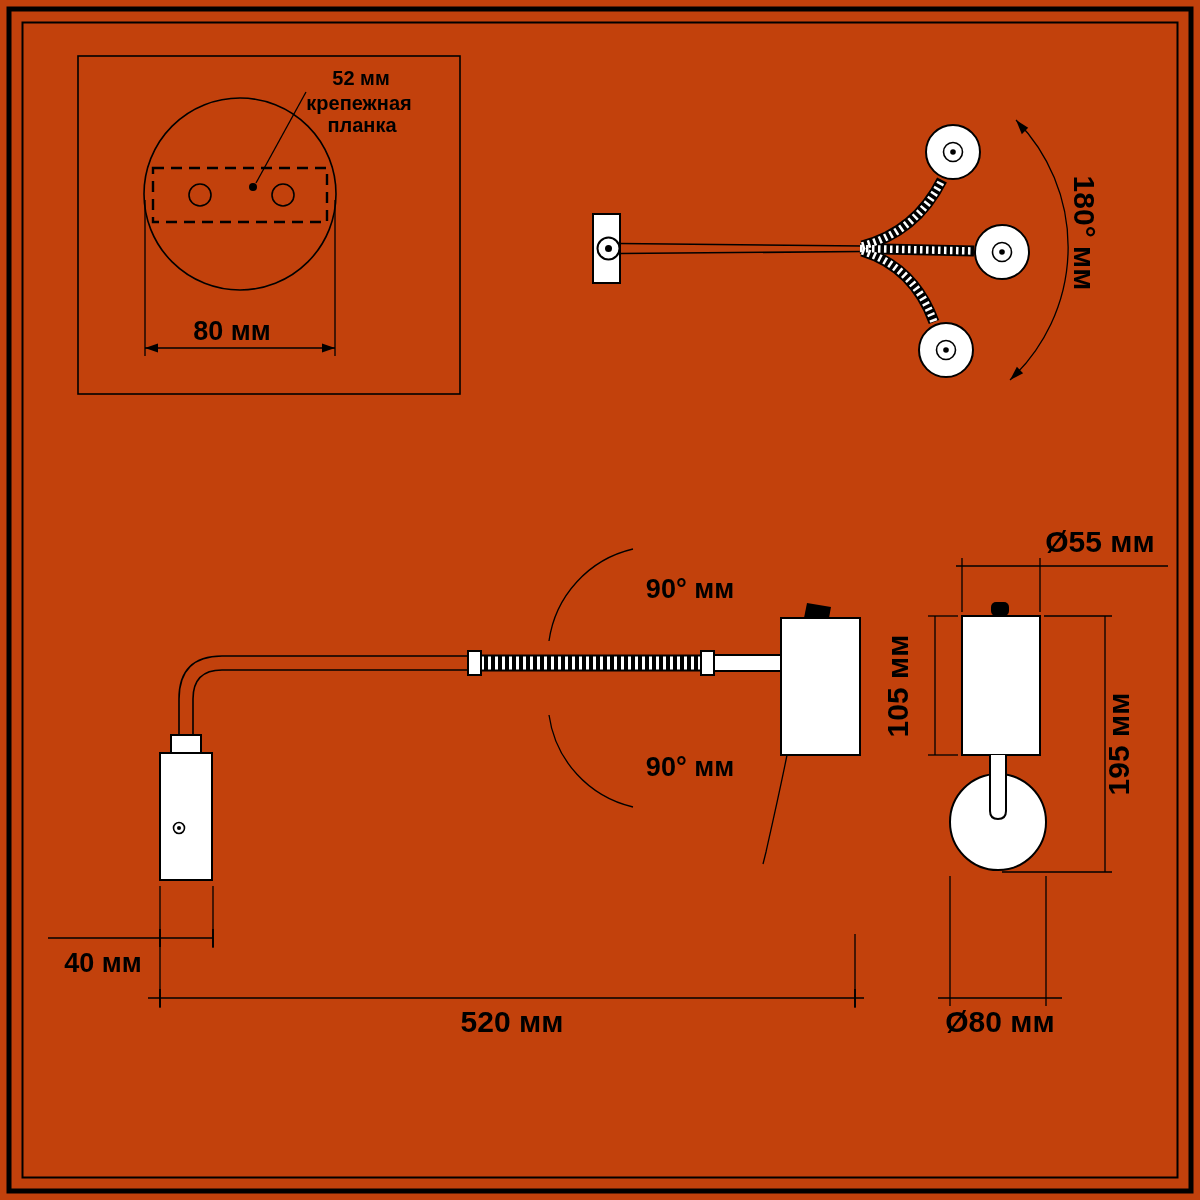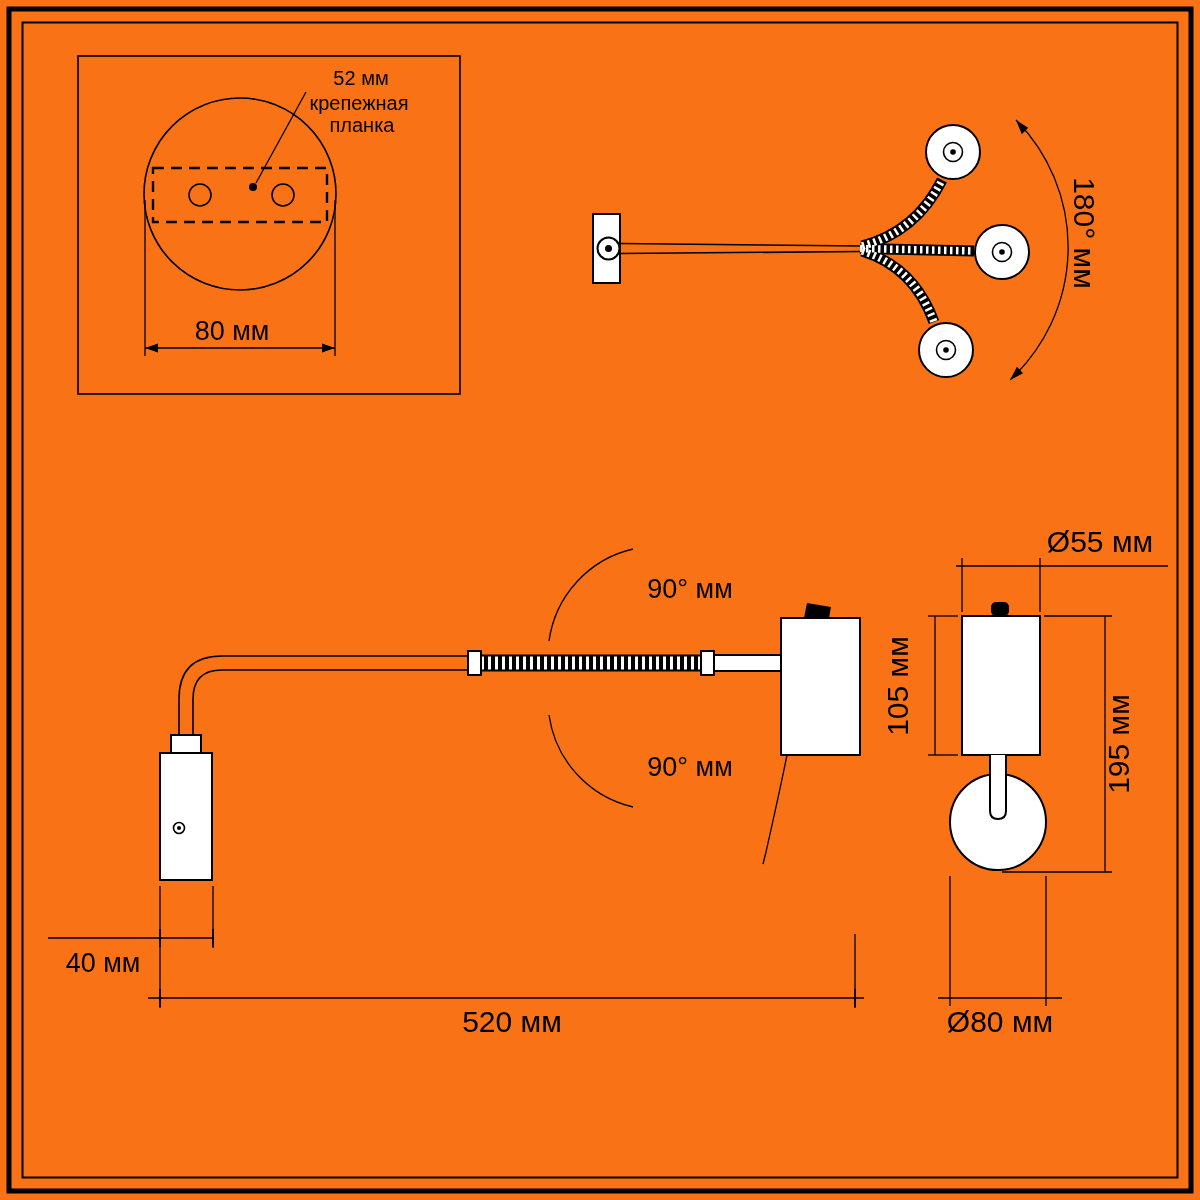--- a/index.html
+++ b/index.html
@@ -1,16 +1,16 @@
 <!DOCTYPE html>
 <html><head>
 <meta charset="utf-8">
 <style>
   html,body{margin:0;padding:0;background:#ffffff;}
-  .page{width:1200px;height:1200px;background:#f97316;position:relative;overflow:hidden;}
+  .page{width:1200px;height:1200px;background:#c2410c;position:relative;overflow:hidden;font-weight:bold;}
   svg{display:block;}
   text{font-family:"Liberation Sans","DejaVu Sans",sans-serif;fill:#000000;}
   .small-label{font-size:20px;}
   .dim{font-size:27px;}
   .dim-lg{font-size:30px;}
   .outline{fill:#ffffff;stroke:#000000;stroke-width:2;}
   .outline-thin{fill:none;stroke:#000000;stroke-width:1.6;}
   .thin{stroke:#000000;stroke-width:1.3;fill:none;}
   .tick{stroke:#000000;stroke-width:1.8;fill:none;}
   .coil{stroke:#000000;fill:none;stroke-linecap:butt;}

